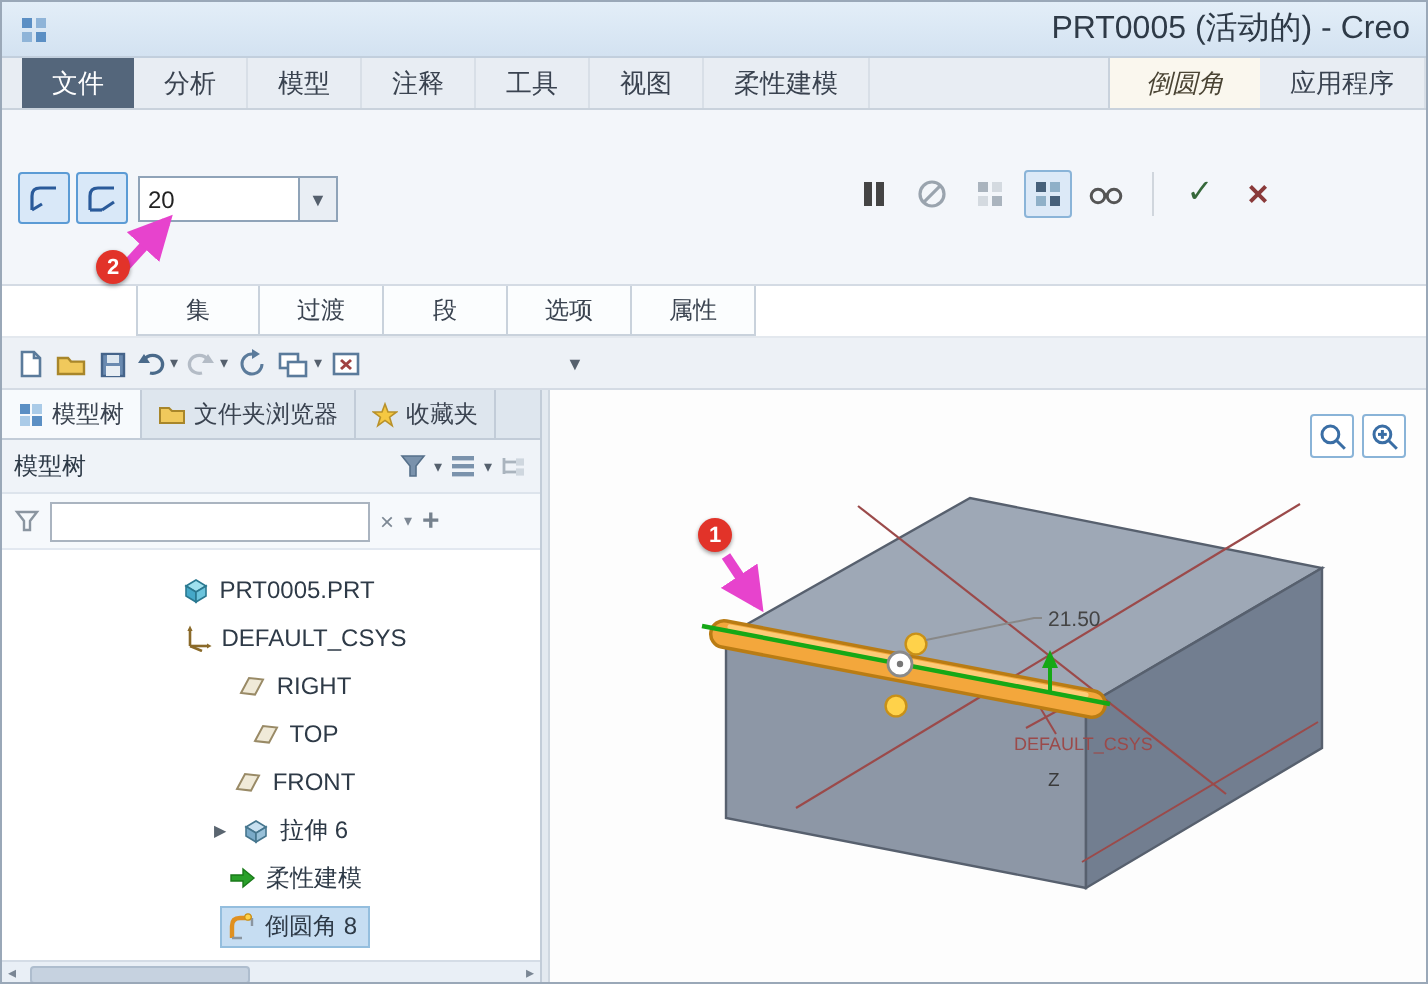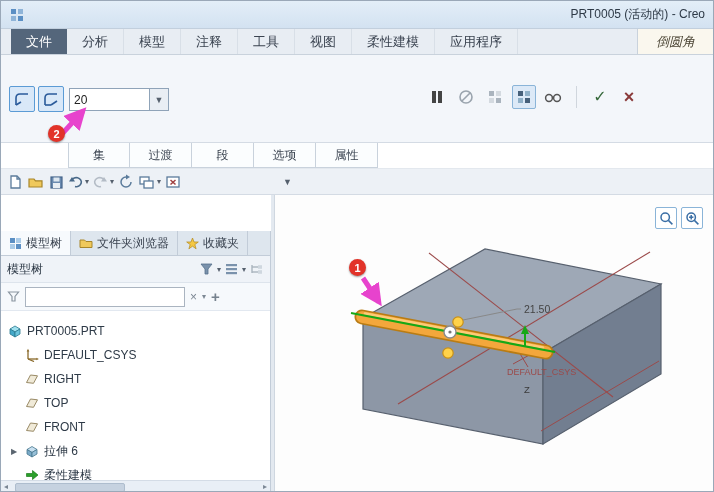--- a/index.html
+++ b/index.html
@@ -2,21 +2,21 @@
 <html><head>
 <meta charset="utf-8">
 <style>
   * { margin:0; padding:0; box-sizing:border-box; }
   html,body { width:714px; height:492px; overflow:hidden; }
   body { font-family:"Liberation Sans","DejaVu Sans",sans-serif; font-size:12px; color:#333; }
   #app { position:relative; width:714px; height:492px; background:#fff; border:1px solid #9aa8b8; overflow:hidden; }
 
   
   .titlebar { height:28px; background:linear-gradient(#e3eef8,#d3e2f1); display:flex; align-items:center; padding:0 8px; border-bottom:1px solid #c2cfdd; }
-  .titlebar .title { margin-left:auto; color:#2e3a47; font-size:12px; white-space:nowrap; }
+  .titlebar .title { margin-left:auto; color:#2e3a47; font-size:16px; white-space:nowrap; }
 
   
   .ribbon-tabs { height:26px; background:#e8edf3; border-bottom:1px solid #c9d2dc; display:flex; align-items:stretch; font-size:13px; }
   .rtab { padding:0 15px; line-height:25px; color:#3a4350; border-right:1px solid #d8dfe7; cursor:default; }
   .rtab.file { background:#54667b; color:#fff; margin-left:10px; border-right:none; }
   .rtab.contextual { margin-left:auto; font-style:italic; background:#faf7ee; border-left:1px solid #c9d2dc; border-right:none; color:#4a4434; padding:0 18px; }
 
   
   .ribbon-body { position:relative; height:88px; background:#f3f6fa; border-bottom:1px solid #d4dbe4; }
   .mode-btn { position:absolute; top:31px; width:26px; height:26px; background:#d9e8f8; border:1px solid #5b9bd5; border-radius:2px; display:flex; align-items:center; justify-content:center; }
@@ -37,21 +37,21 @@
   .dtab { width:62px; text-align:center; line-height:25px; background:#fbfdfe; border-right:1px solid #c9d2dc; border-bottom:1px solid #c9d2dc; color:#3a4350; }
   .dtab:first-child { margin-left:67px; border-left:1px solid #c9d2dc; }
 
   
   .qat { position:relative; height:26px; background:#edf1f6; border-bottom:1px solid #d4dbe4; display:flex; align-items:center; gap:4px; padding-left:6px; }
   .qat .caret { font-size:8px; color:#55606d; margin-left:-2px; }
   .qat .overflow { position:absolute; left:282px; font-size:9px; color:#55606d; }
 
   
   .main { display:flex; height:298px; }
-  .left-panel { width:270px; display:flex; flex-direction:column; background:#c2410c; border-right:1px solid #c2ccd8;margin-top:36px; }
+  .left-panel { width:270px; display:flex; flex-direction:column; background:#c2410c; border-right:1px solid #c2ccd8; }
   .splitter { width:4px; background:#e3e9f0; border-right:1px solid #cfd7e0; }
   .graphics { position:relative; flex:1; background:#fdfdfd; }
 
   
   .ptabs { height:25px; display:flex; background:#dee6ee; border-bottom:1px solid #c2ccd8; font-size:12px; }
   .ptab { display:flex; align-items:center; gap:4px; padding:0 8px; border-right:1px solid #c2ccd8; color:#3a4350; white-space:nowrap; }
   .ptab.active { background:#f7fafd; }
 
   
   .tree-header { height:27px; display:flex; align-items:center; padding:0 6px; background:#eff3f8; border-bottom:1px solid #dde4ec; }
@@ -61,21 +61,21 @@
 
   
   .filter-row { height:28px; display:flex; align-items:center; gap:5px; padding:0 6px; background:#f6f9fc; border-bottom:1px solid #e2e8f0; }
   .filter-row input { width:160px; height:20px; border:1px solid #aab4c0; background:#fff; padding:0 4px; font-family:inherit; font-size:12px; outline:none; }
   .fbtn { color:#7d8894; font-size:12px; }
   .fbtn.small { font-size:8px; }
   .fbtn.plus { font-size:15px; font-weight:bold; color:#76828e; }
 
   
   .tree { flex:1; background:#fff; padding-top:8px; overflow:hidden; }
-  .trow { height:24px; display:flex; align-items:center; gap:5px; }
+  .trow { height:24px; display:flex; align-items:center; gap:5px;justify-content:center; }
   .trow .lbl { color:#2e3a47; white-space:nowrap; }
   .ind0 { padding-left:7px; } .ind1 { padding-left:24px; } .indx { padding-left:10px; }
   .trow .exp { font-size:8px; color:#5a6570; width:9px; }
   .selwrap { display:flex; align-items:center; gap:5px; background:#c6ddf2; border:1px solid #94bede; padding:1px 5px 1px 2px; }
 
   
   .hscroll { height:13px; background:#e9eff6; border-top:1px solid #d4dce6; position:relative; }
   .hscroll .thumb { position:absolute; left:14px; top:2px; width:110px; height:9px; background:#c6d2e0; border:1px solid #aebdce; border-radius:2px; }
   .hscroll .sarrow { position:absolute; top:1px; font-size:8px; color:#7a8694; }
   .hscroll .sarrow.l { left:3px; } .hscroll .sarrow.r { right:3px; }
@@ -105,22 +105,22 @@
   </div>
 
   <div class="ribbon-tabs">
     <div class="rtab file">文件</div>
     <div class="rtab">分析</div>
     <div class="rtab">模型</div>
     <div class="rtab">注释</div>
     <div class="rtab">工具</div>
     <div class="rtab">视图</div>
     <div class="rtab">柔性建模</div>
+    <div class="rtab contextual">倒圆角</div>
     <div class="rtab">应用程序</div>
-    <div class="rtab contextual">倒圆角</div>
   </div>
 
   <div class="ribbon-body">
     <div class="mode-btn b1">
       <svg width="18" height="18" fill="none" stroke="#2a5a9a" stroke-width="1.6">
         <path d="M3,15 L3,8 Q3,4 7,4 L15,4"></path>
           <path d="M3,15 L8,12"></path>
       </svg>
     </div>
     <div class="mode-btn b2">

